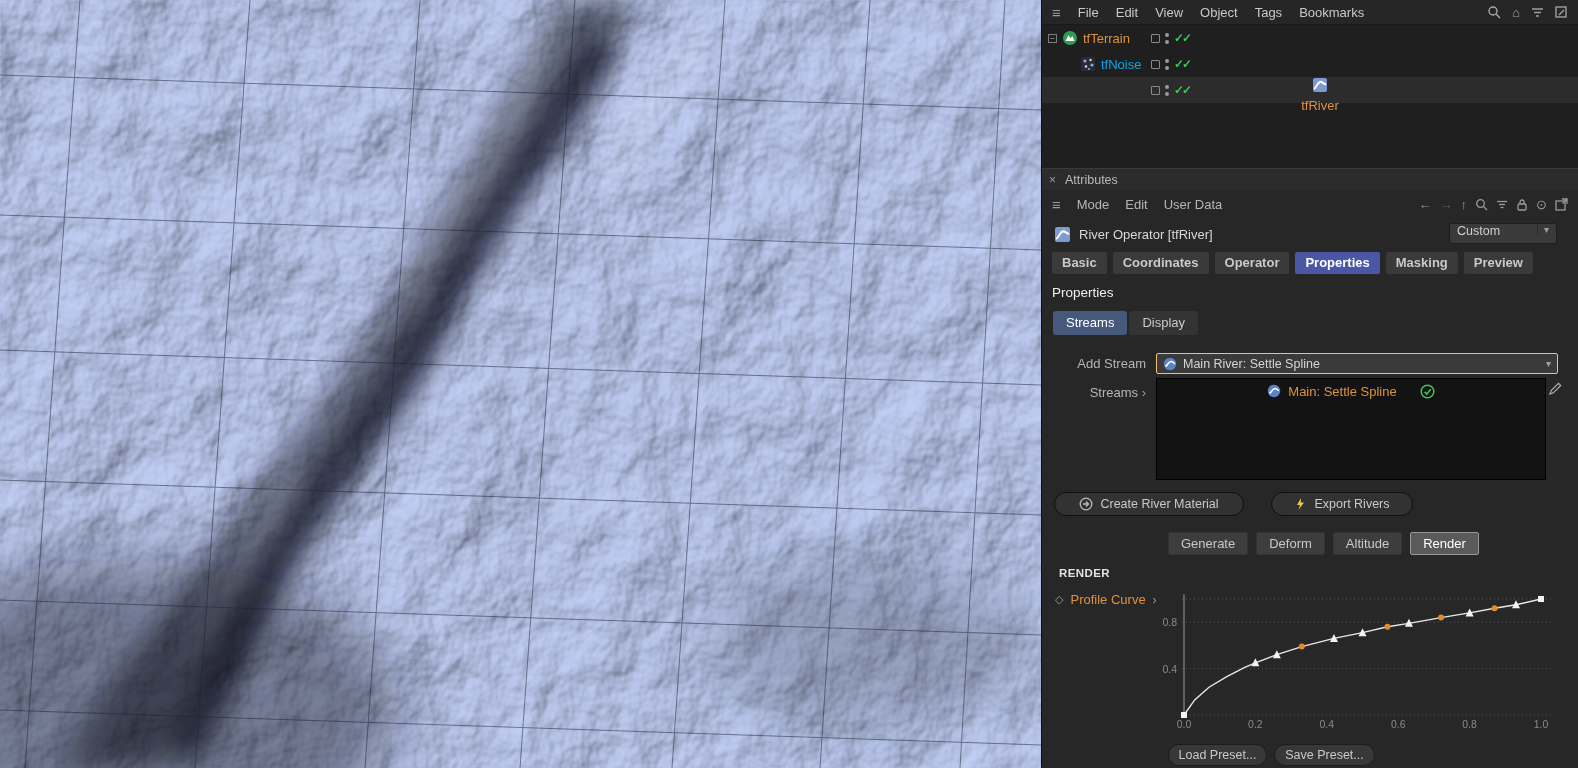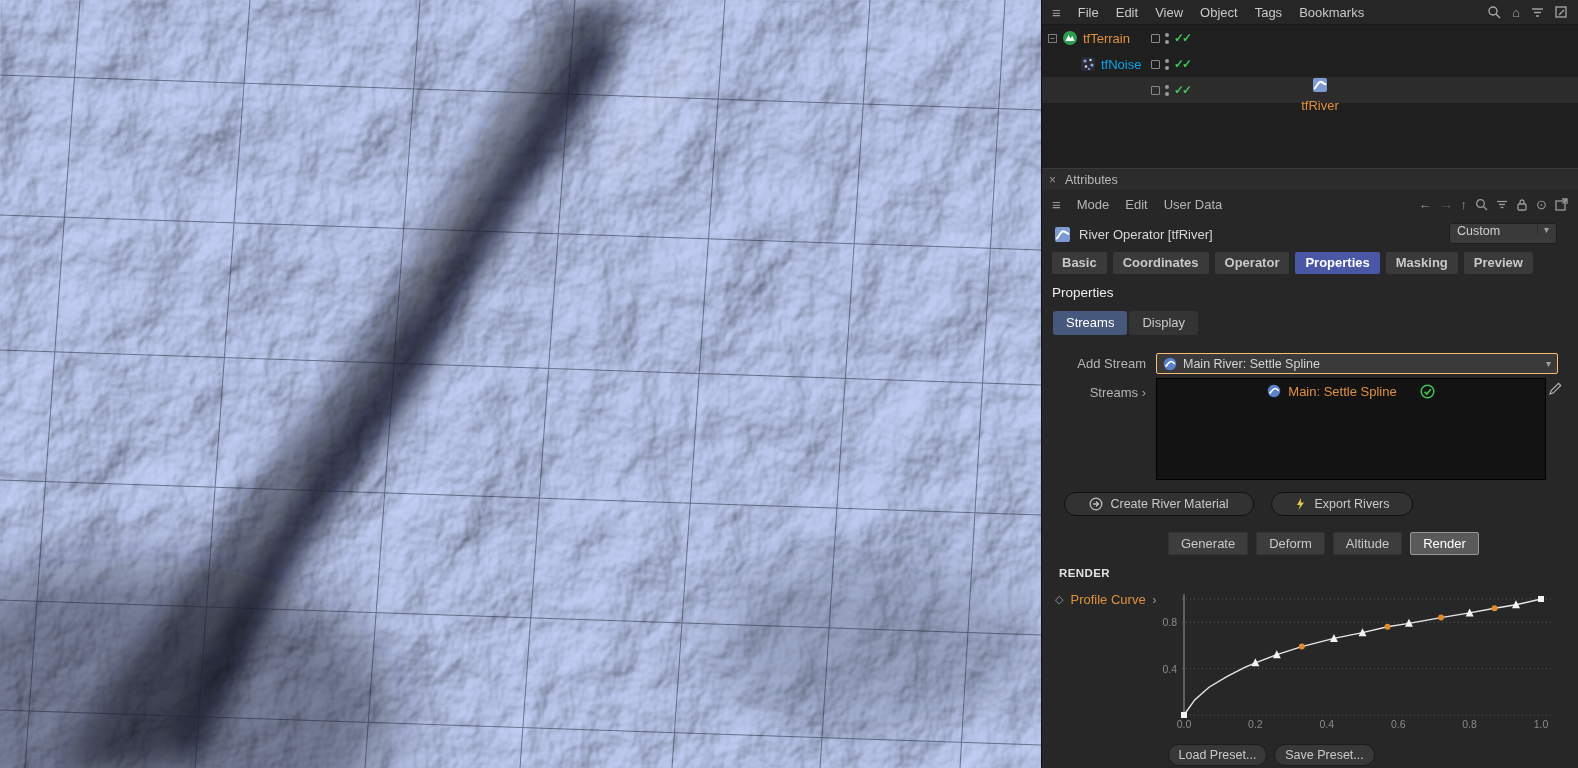--- a/index.html
+++ b/index.html
@@ -61,21 +61,21 @@
 
   .stream-box { position:absolute; left:114px; top:378px; width:390px; height:102px; background:#131313; border:1px solid #000; }
   .stream-item { height:24px; display:flex; align-items:center; gap:7px; padding:0 6px;justify-content:center; }
   .stream-item .s-label { color:#e0913f; font-size:13px; }
   .stream-item .s-check { margin-left:16px; display:flex; }
 
   .pencil-btn { position:absolute; left:505px; top:380px; width:16px; height:16px; }
 
   .pill-btn { position:absolute; top:492px; height:24px; background:#323232; border:1px solid #101010; border-radius:12px;
     display:flex; align-items:center; justify-content:center; gap:7px; color:#c9c9c9; font-size:12.5px; }
-  #create-material-btn { left:22px; width:190px; }
+  #create-material-btn { left:12px; width:190px; }
   #export-rivers-btn { left:229px; width:142px; }
 
   .mode-btns { position:absolute; left:126px; top:532px; display:flex; gap:8px;align-items:flex-end; }
   .mode-btn { height:23px; line-height:21px; padding:0 12px; background:#3d3d3d; border:1px solid #333; border-radius:2px; color:#c9c9c9; font-size:13px; }
   .mode-btn.active { background:#5a5a5a; border:1px solid #989898; color:#fff; }
 
   .render-heading { position:absolute; left:17px; top:567px; font-weight:bold; font-size:11.5px; letter-spacing:0.4px; color:#e2e2e2; }
 
   .pc-row { position:absolute; left:13px; top:592px; display:flex; align-items:center; gap:7px; }
   .pc-diamond { color:#9a9a9a; font-size:11px; }

